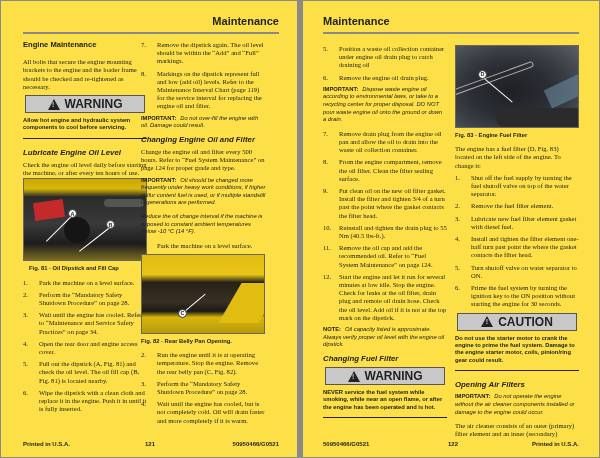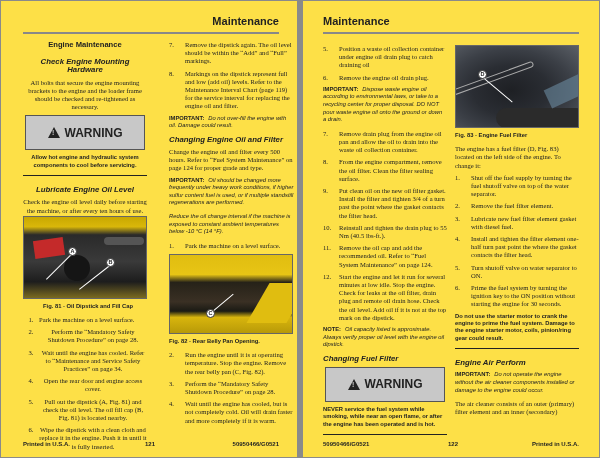--- a/index.html
+++ b/index.html
@@ -13,40 +13,39 @@
   .col { position: absolute; font-size: 6.6px; line-height: 8.2px; }
   .h-sec { font-family: "Liberation Sans", sans-serif; font-weight: bold; font-size: 7.6px; margin-bottom: 9px; }
   .h-sub { font-family: "Liberation Sans", sans-serif; font-weight: bold; font-style: italic; font-size: 7.8px; margin: 6px 0 4px; }
   p { margin-bottom: 4px; }
   .imp { font-family: "Liberation Sans", sans-serif; font-size: 5.8px; line-height: 7.6px; margin-bottom: 6px; }
   .imp b { font-weight: bold; font-style: normal; margin-right: 4px; }
   .imp i { font-style: italic; }
   ol { list-style: none; }
   ol li { display: flex; margin-bottom: 4px; }
   ol li .n { width: 16px; flex: none; }
-  .warn { border: 1.5px solid #555; background: #c8c8c8; height: 35px; display: flex; align-items: center; justify-content: center; font-family: "Liberation Sans", sans-serif; font-weight: bold; font-size: 12px; color: #222; margin: 4px 2px 4px; }
+  .warn { border: 1.5px solid #555; background: #c8c8c8; height: 18px; display: flex; align-items: center; justify-content: center; font-family: "Liberation Sans", sans-serif; font-weight: bold; font-size: 12px; color: #222; margin: 4px 2px 4px; }
   .warn .tri { width: 0; height: 0; border-left: 6px solid transparent; border-right: 6px solid transparent; border-bottom: 11px solid #222; margin-right: 5px; position: relative; }
   .warn .tri::after { content: "!"; position: absolute; left: -1.5px; top: 2px; color: #c8c8c8; font-size: 7px; }
   .wtext { font-family: "Liberation Sans", sans-serif; font-weight: bold; font-size: 5.8px; line-height: 7.4px; padding-bottom: 6px; border-bottom: 1.5px solid #222; margin-bottom: 10px; }
   .fig { position: relative; border: 1px solid #666; overflow: hidden; }
   .cap { font-family: "Liberation Sans", sans-serif; font-weight: bold; font-size: 5.8px; margin: 3px 0 6px; }
   .callout { position: absolute; width: 9px; height: 9px; border-radius: 50%; background: #fff; border: 1px solid #333; font-family: "Liberation Sans", sans-serif; font-size: 5.5px; font-weight: bold; display: flex; align-items: center; justify-content: center; color: #222; }
   .lead { position: absolute; height: 1px; background: #fff; transform-origin: 0 0; }
   .footer { position: absolute; top: 440px; font-family: "Liberation Sans", sans-serif; font-weight: bold; font-size: 6px; color: #222; }
 </style>
 </head>
 <body>
 
 <div class="page left">
   <div class="hdr" style="right:18px;">Maintenance</div>
   <div class="hdr-rule"></div>
 
-  <div class="col" style="left:22px; top:40px; width:124px;text-align:center;">
+  <div class="col" style="left:22px; top:40px; width:124px;">
     <div class="h-sec">Engine Maintenance</div>
-    <div class="h-sub">Check Engine Mounting Hardware</div>
     <p>All bolts that secure the engine mounting brackets to the engine and the loader frame should be checked and re-tightened as necessary.</p>
     <div class="warn">
       <span class="tri"></span>
       <span>WARNING</span>
     </div>
     <div class="wtext">Allow hot engine and hydraulic system components to cool before servicing.</div>
     <div class="h-sub">Lubricate Engine Oil Level</div>
     <p style="margin-bottom:1px;">Check the engine oil level daily before starting the machine, or after every ten hours of use.</p>
     <div class="fig" style="width:124px; height:83px; background:linear-gradient(180deg,#c9a800 0%,#d9b70a 12%,#2a2a2a 22%,#3a3a3a 55%,#1d1d1d 80%,#7a6a20 100%);">
       <div style="position:absolute;left:10px;top:22px;width:30px;height:18px;background:#c42a2a;transform:rotate(-8deg);"></div>
@@ -79,21 +78,21 @@
           <span class="n">5.</span>
           <span>Pull out the dipstick (A, Fig. 81) and check the oil level. The oil fill cap (B, Fig. 81) is located nearby.</span>
         </li>
       <li>
           <span class="n">6.</span>
           <span>Wipe the dipstick with a clean cloth and replace it in the engine. Push it in until it is fully inserted.</span>
         </li>
     </ol>
   </div>
 
-  <div class="col" style="left:168px; top:40px; width:126px;">
+  <div class="col" style="left:140px; top:40px; width:126px;">
     <ol>
       <li>
           <span class="n">7.</span>
           <span>Remove the dipstick again. The oil level should be within the “Add” and “Full” markings.</span>
         </li>
       <li>
           <span class="n">8.</span>
           <span>Markings on the dipstick represent full and low (add oil) levels. Refer to the Maintenance Interval Chart (page 119) for the service interval for replacing the engine oil and filter.</span>
         </li>
     </ol>
@@ -215,22 +214,26 @@
         </li>
       <li>
           <span class="n">5.</span>
           <span>Turn shutoff valve on water separator to ON.</span>
         </li>
       <li>
           <span class="n">6.</span>
           <span>Prime the fuel system by turning the ignition key to the ON position without starting the engine for 30 seconds.</span>
         </li>
     </ol>
+    <div class="warn">
+      <span class="tri"></span>
+      <span>CAUTION</span>
+    </div>
     <div class="wtext">Do not use the starter motor to crank the engine to prime the fuel system. Damage to the engine starter motor, coils, pinion/ring gear could result.</div>
-    <div class="h-sub">Engine Air Perform</div>
+    <div class="h-sub">Opening Air Filters</div>
     <div class="imp"><b>IMPORTANT:</b><i>Do not operate the engine without the air cleaner components installed or damage to the engine could occur.</i></div>
     <p>The air cleaner consists of an outer (primary) filter element and an inner (secondary)</p>
   </div>
 
   <div class="footer" style="left:20px;">50950466/G0521</div>
   <div class="footer" style="left:145px;">122</div>
   <div class="footer" style="right:20px;">Printed in U.S.A.</div>
 </div>
 
 </body></html>

